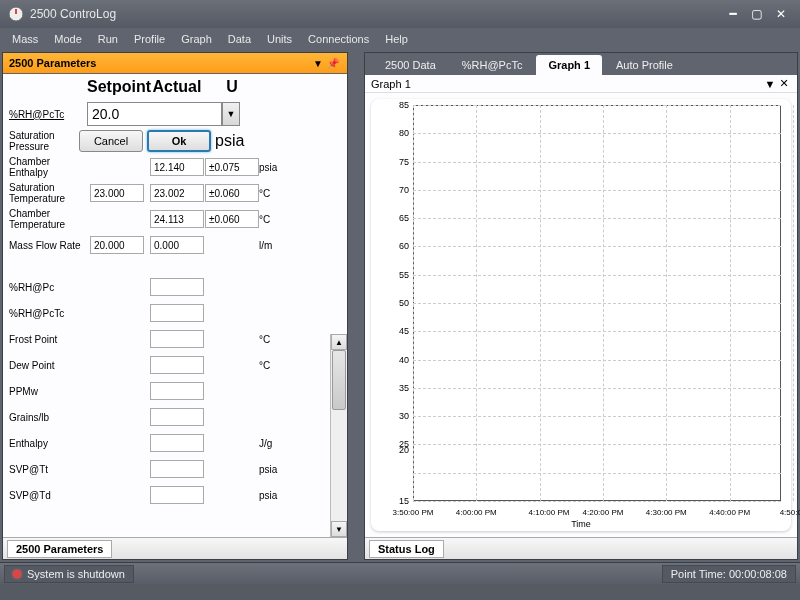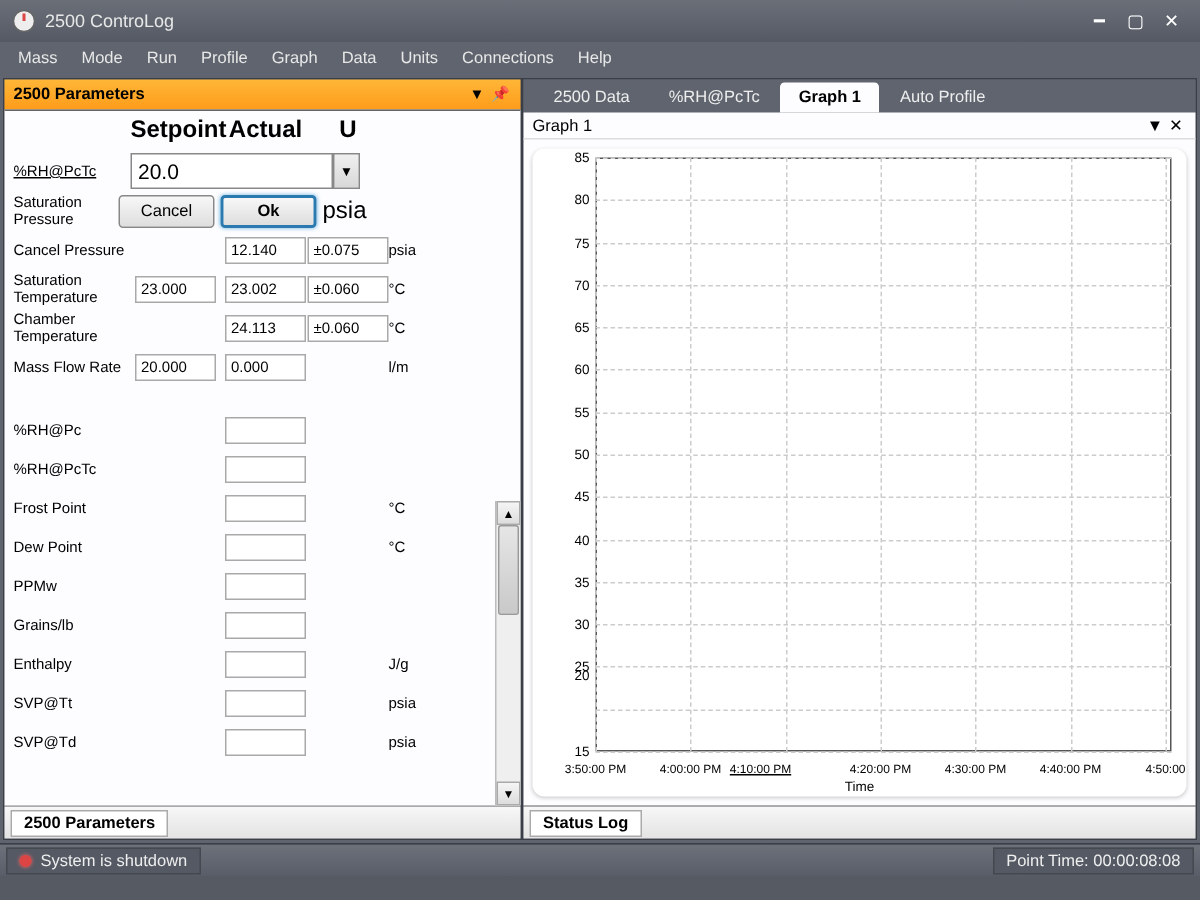--- a/index.html
+++ b/index.html
@@ -6,21 +6,21 @@
 body { background: #555a63; width: 800px; height: 600px; overflow: hidden; }
 
 .titlebar { height: 28px; background: linear-gradient(to bottom, #6a6f78, #545964); display: flex; align-items: center; padding: 0 8px; color: #e8e8e8; font-size: 12px; }
 .titlebar .icon { width: 16px; height: 16px; margin-right: 6px; }
 .titlebar .title { flex: 1; }
 .win-btn { width: 22px; height: 16px; margin-left: 2px; display: flex; align-items: center; justify-content: center; color: #fff; font-size: 12px; cursor: pointer; }
 
 .menubar { height: 22px; background: #5f646e; display: flex; align-items: center; padding: 0 4px; font-size: 11px; color: #e8e8e8; }
 .menubar .menu-item { padding: 2px 8px; cursor: pointer; }
 
-.body-area { display: flex; height: 512px; background: #5f646e; padding: 2px; gap: 0; justify-content: center; }
+.body-area { display: flex; height: 512px; background: #5f646e; padding: 2px; gap: 16px; justify-content: center; }
 
 .left-panel { width: 346px; display: flex; flex-direction: column; border: 1px solid #3a3e46; }
 .panel-header { height: 20px; background: linear-gradient(to bottom, #ffb638, #ff9c1a); display: flex; align-items: center; padding: 0 6px; font-size: 11px; color: #000; font-weight: bold; }
 .panel-header .title { flex: 1; }
 .panel-header .btn { width: 14px; height: 14px; margin-left: 2px; display: flex; align-items: center; justify-content: center; cursor: pointer; font-size: 10px; }
 
 .panel-body { flex: 1; background: #fdfdff; border-top: 1px solid #666; overflow: hidden; position: relative; }
 .hdr-row { display: flex; padding: 4px 0; font-weight: bold; }
 .col-label { width: 84px; padding-left: 6px; font-size: 10px; }
 .col-sp { width: 60px; text-align: center; }
@@ -130,21 +130,21 @@
 
       <div class="btn-row">
         <div class="lbl">Saturation Pressure</div>
         <button class="app-btn">Cancel</button>
         <button class="app-btn primary">Ok</button>
         <div class="unit">psia</div>
       </div>
 
       <div id="rows-top">
           <div class="data-row">
-            <div class="lbl">Cancel Pressure</div>
+            <div class="lbl">Chamber Enthalpy</div>
   <div class="cell"></div>
   <div class="cell">
               <input value="12.140" style="">
             </div>
   <div class="cell-u">
               <input value="±0.075" style="">
             </div>
   <div class="unit">psia</div>
           </div>
           <div class="data-row">
@@ -322,21 +322,21 @@
             <div class="y-tick" style="top: 62.5714px;">75</div>
             <div class="grid-h" style="top: 62.5714px;"></div>
             <div class="y-tick" style="top: 34.2857px;">80</div>
             <div class="grid-h" style="top: 34.2857px;"></div>
             <div class="y-tick" style="top: 6px;">85</div>
             <div class="grid-h" style="top: 6px;"></div>
             <div class="x-tick" style="left: 42px;">3:50:00 PM</div>
             <div class="grid-v" style="left: 42px;"></div>
             <div class="x-tick" style="left: 105.333px;">4:00:00 PM</div>
             <div class="grid-v" style="left: 105.333px;"></div>
-            <div class="x-tick" style="left: 152px; text-decoration: underline;">4:10:00 PM</div>
+            <div class="x-tick" style="left: 178px;">4:10:00 PM</div>
             <div class="grid-v" style="left: 168.667px;"></div>
             <div class="x-tick" style="left: 232px;">4:20:00 PM</div>
             <div class="grid-v" style="left: 232px;"></div>
             <div class="x-tick" style="left: 295.333px;">4:30:00 PM</div>
             <div class="grid-v" style="left: 295.333px;"></div>
             <div class="x-tick" style="left: 358.667px;">4:40:00 PM</div>
             <div class="grid-v" style="left: 358.667px;"></div>
             <div class="x-tick" style="left: 422px;">4:50:00</div>
             <div class="grid-v" style="left: 422px;"></div>
           </div>

